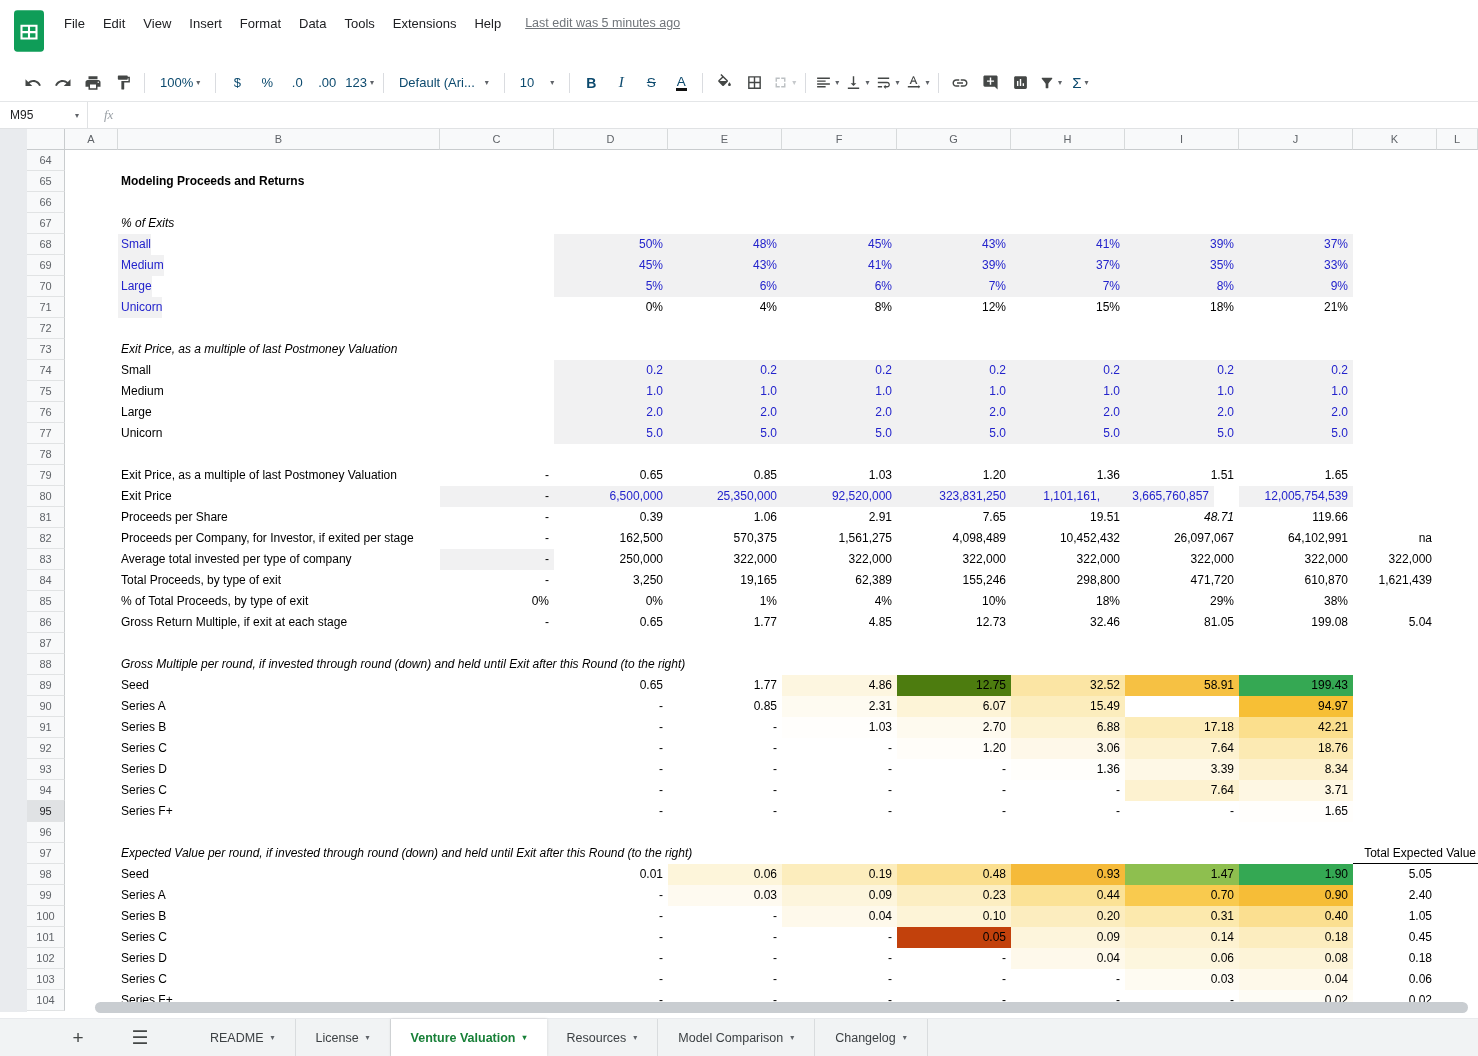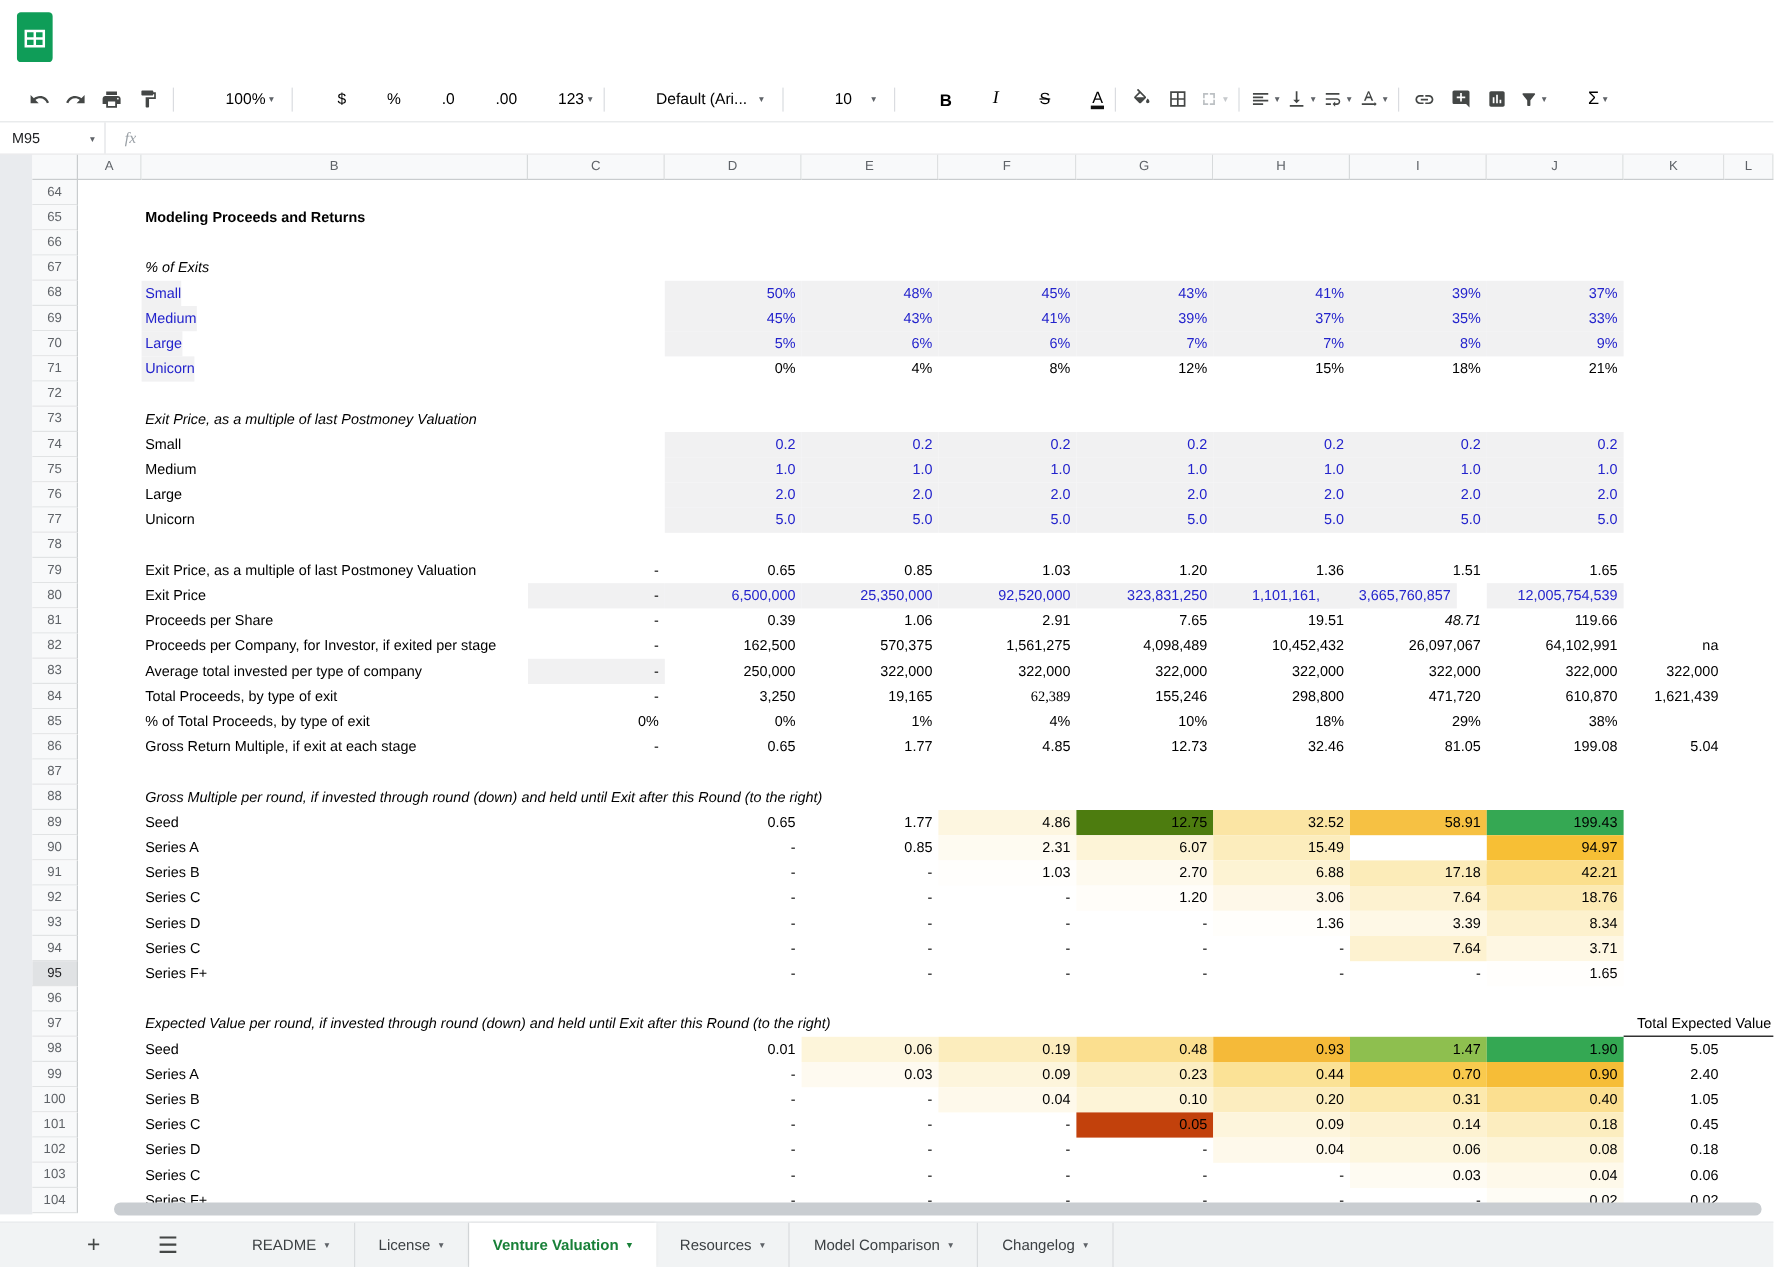--- a/index.html
+++ b/index.html
@@ -18,21 +18,21 @@
   #menu-items { display:inline-flex; }
   #menu-items span { margin-right:18px; cursor:default; }
   .last-edit { color:#70757a; font-size:12.5px; text-decoration:underline; margin-left:6px; }
 
   
   .toolbar { height:38px; display:flex; align-items:center; padding-left:18px; border-bottom:1px solid #e4e6e8; }
   .tbtn { display:inline-flex; align-items:center; justify-content:center; min-width:24px; height:26px; margin:0 3px; color:#444746; font-size:12.5px; border-radius:3px; }
   .tbtn svg { fill:#444746; }
   .tbtn.dis svg { fill:#bcc0c3; }
   .tsep { width:1px; height:20px; background:#dadce0; margin:0 6px; }
-  .btxt { font-size:13px; color:#000000;margin-left:28px; }
+  .btxt { font-size:13px; color:#0c4a6e; }
   .bold-b { font-weight:bold; font-size:14px; }
   .ital-i { font-style:italic; font-family:"Liberation Serif", serif; font-size:15px; }
   .strike-s { text-decoration:line-through; font-size:13.5px; }
   .tcolor { font-size:13.5px; border-bottom:3px solid #111; line-height:13px; padding:0 1px; }
   .caret { font-size:8px; color:#5f6368; margin-left:3px; }
   .caret.dis { color:#c6c9cc; }
   .wide { padding:0 6px; }
 
   
   .fbar { height:27px; display:flex; align-items:center; border-bottom:1px solid #e0e2e4; }
@@ -73,20 +73,34 @@
 
   <div class="topbar">
     <div class="logo">
       <svg width="30" height="42" viewBox="0 0 26 36">
         <rect x="0" y="0" width="26" height="36" rx="3" fill="#0f9d58"></rect>
         <path d="M6.5 13.5h13v11h-13z" fill="none" stroke="#ffffff" stroke-width="1.8"></path>
         <path d="M6.5 19h13M13 13.5v11" stroke="#ffffff" stroke-width="1.8"></path>
       </svg>
     </div>
     <div class="titleblock">
+      <div class="menu-row">
+        <span id="menu-items">
+            <span>File</span>
+            <span>Edit</span>
+            <span>View</span>
+            <span>Insert</span>
+            <span>Format</span>
+            <span>Data</span>
+            <span>Tools</span>
+            <span>Extensions</span>
+            <span>Help</span>
+          </span>
+        <span class="last-edit">Last edit was 5 minutes ago</span>
+      </div>
     </div>
   </div>
 
   <div class="toolbar">
     <span class="tbtn">
         <svg width="18" height="18" viewBox="0 0 24 24">
           <path d="M12.5 8c-2.65 0-5.05.99-6.9 2.6L2 7v9h9l-3.62-3.62c1.39-1.16 3.16-1.88 5.12-1.88 3.54 0 6.55 2.31 7.6 5.5l2.37-.78C21.08 11.03 17.15 8 12.5 8z"></path>
         </svg>
       </span>
     <span class="tbtn">
@@ -400,21 +414,21 @@
         <div class="cell" style="top: 420px; left: 782px; width: 115px;">322,000</div>
         <div class="cell" style="top: 420px; left: 897px; width: 114px;">322,000</div>
         <div class="cell" style="top: 420px; left: 1011px; width: 114px;">322,000</div>
         <div class="cell" style="top: 420px; left: 1125px; width: 114px;">322,000</div>
         <div class="cell" style="top: 420px; left: 1239px; width: 114px;">322,000</div>
         <div class="cell" style="top: 420px; left: 1353px; width: 84px;">322,000</div>
         <div class="cell l" style="top: 441px; left: 118px;">Total Proceeds, by type of exit</div>
         <div class="cell" style="top: 441px; left: 440px; width: 114px;">-</div>
         <div class="cell" style="top: 441px; left: 554px; width: 114px;">3,250</div>
         <div class="cell" style="top: 441px; left: 668px; width: 114px;">19,165</div>
-        <div class="cell" style="top: 441px; left: 782px; width: 115px; font-family: Liberation Serif, serif;">62,389</div>
+        <div class="cell" style="top: 441px; left: 782px; width: 115px;">62,389</div>
         <div class="cell" style="top: 441px; left: 897px; width: 114px;">155,246</div>
         <div class="cell" style="top: 441px; left: 1011px; width: 114px;">298,800</div>
         <div class="cell" style="top: 441px; left: 1125px; width: 114px;">471,720</div>
         <div class="cell" style="top: 441px; left: 1239px; width: 114px;">610,870</div>
         <div class="cell" style="top: 441px; left: 1353px; width: 84px;">1,621,439</div>
         <div class="cell l" style="top: 462px; left: 118px;">% of Total Proceeds, by type of exit</div>
         <div class="cell" style="top: 462px; left: 440px; width: 114px;">0%</div>
         <div class="cell" style="top: 462px; left: 554px; width: 114px;">0%</div>
         <div class="cell" style="top: 462px; left: 668px; width: 114px;">1%</div>
         <div class="cell" style="top: 462px; left: 782px; width: 115px;">4%</div>

